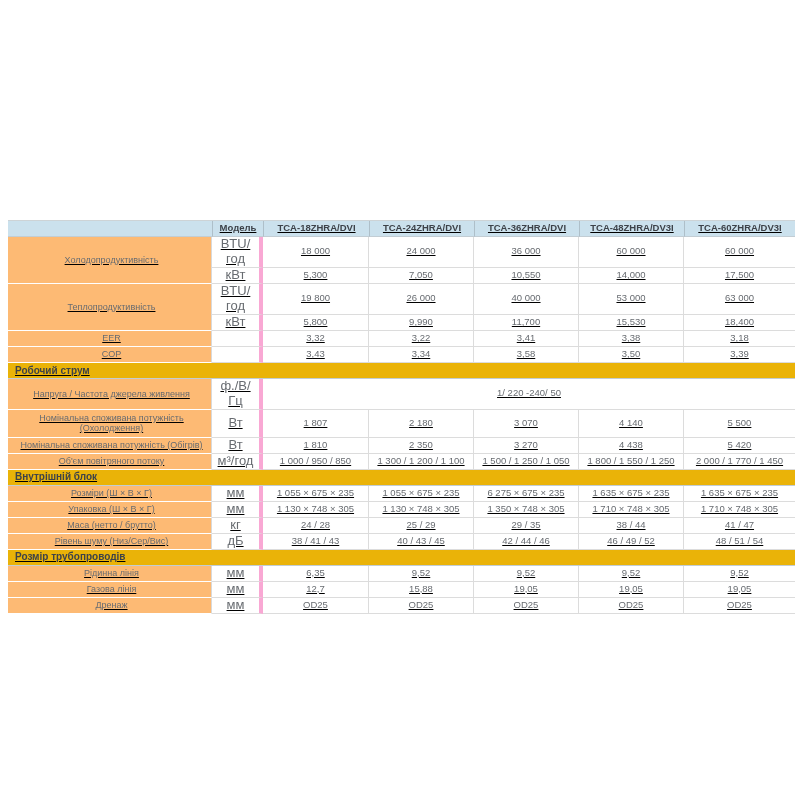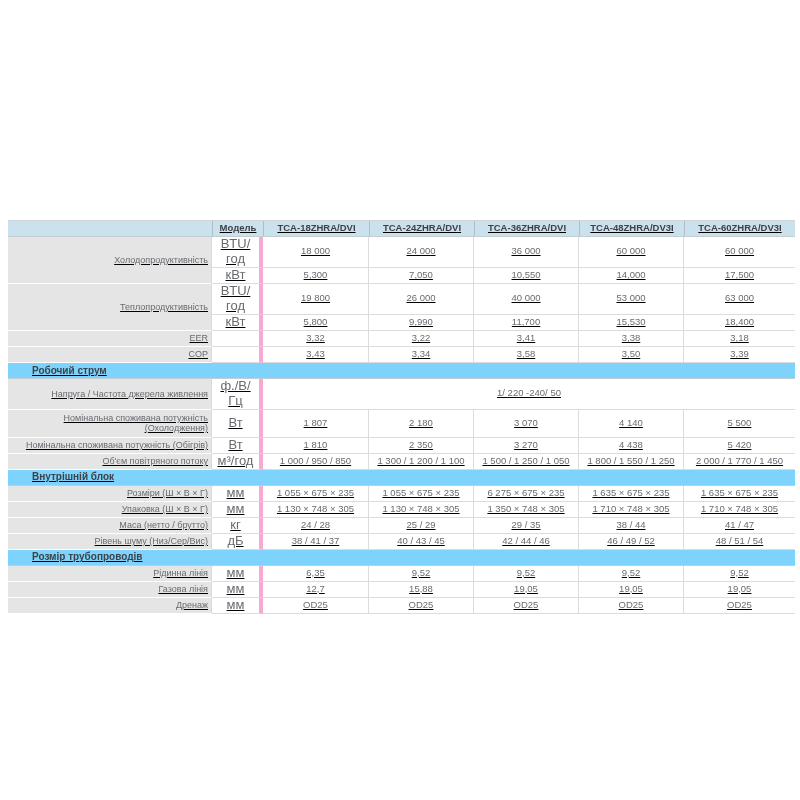--- a/index.html
+++ b/index.html
@@ -18,26 +18,26 @@
     height:16px;padding:0 3px;box-sizing:border-box;line-height:1.15;
   }
   
   tr.header-row td{
     background:#cbe1ed;font-weight:bold;color:#3d4249;font-size:9.5px;
     border-bottom:1px solid #c2cdd4;
   }
   tr.header-row td + td{border-left:1px solid #aebfc9;}
   
   tr.section-row td{
-    background:#7dd3fc;font-weight:bold;color:#3d4249;font-size:10px;
-    text-align:left;padding-left:24px;border-bottom:1px solid #c2cdd4;
+    background:#eab308;font-weight:bold;color:#3d4249;font-size:10px;
+    text-align:left;padding-left:7px;border-bottom:1px solid #c2cdd4;
   }
   
   td.label-cell{
-    background:#e5e5e5;text-align:right;padding-left:7px;font-size:9px;
+    background:#fdba74;text-align:center;padding-left:7px;font-size:9px;
     border-bottom:1px solid #ffffff;border-right:1px solid #d9d9d9;
   }
   td.label-cell.nowrap{white-space:nowrap;overflow:hidden;}
   
   td.unit-cell,td.value-cell{
     background:#ffffff;border-bottom:1px solid #dcdcdc;font-size:9.5px;
   }
   td.unit-cell{border-right:4px solid #f9a8d4;font-size:13px;}
   td.value-cell{border-right:1px solid #dcdcdc;}
   td.value-cell:last-child{border-right:none;}
@@ -180,21 +180,21 @@
           <td class="unit-cell">кг</td>
           <td class="value-cell">24 / 28</td>
           <td class="value-cell">25 / 29</td>
           <td class="value-cell">29 / 35</td>
           <td class="value-cell">38 / 44</td>
           <td class="value-cell">41 / 47</td>
         </tr>
         <tr class="data-row">
           <td class="label-cell">Рівень шуму (Низ/Сер/Вис)</td>
           <td class="unit-cell">дБ</td>
-          <td class="value-cell">38  / 41 / 37</td>
+          <td class="value-cell">38  / 41 / 43</td>
           <td class="value-cell">40 / 43 / 45</td>
           <td class="value-cell">42 / 44 / 46</td>
           <td class="value-cell">46 / 49 / 52</td>
           <td class="value-cell">48 / 51 / 54</td>
         </tr>
         <tr class="section-row">
           <td colspan="7">Розмір трубопроводів</td>
         </tr>
         <tr class="data-row">
           <td class="label-cell">Рідинна лінія</td>

